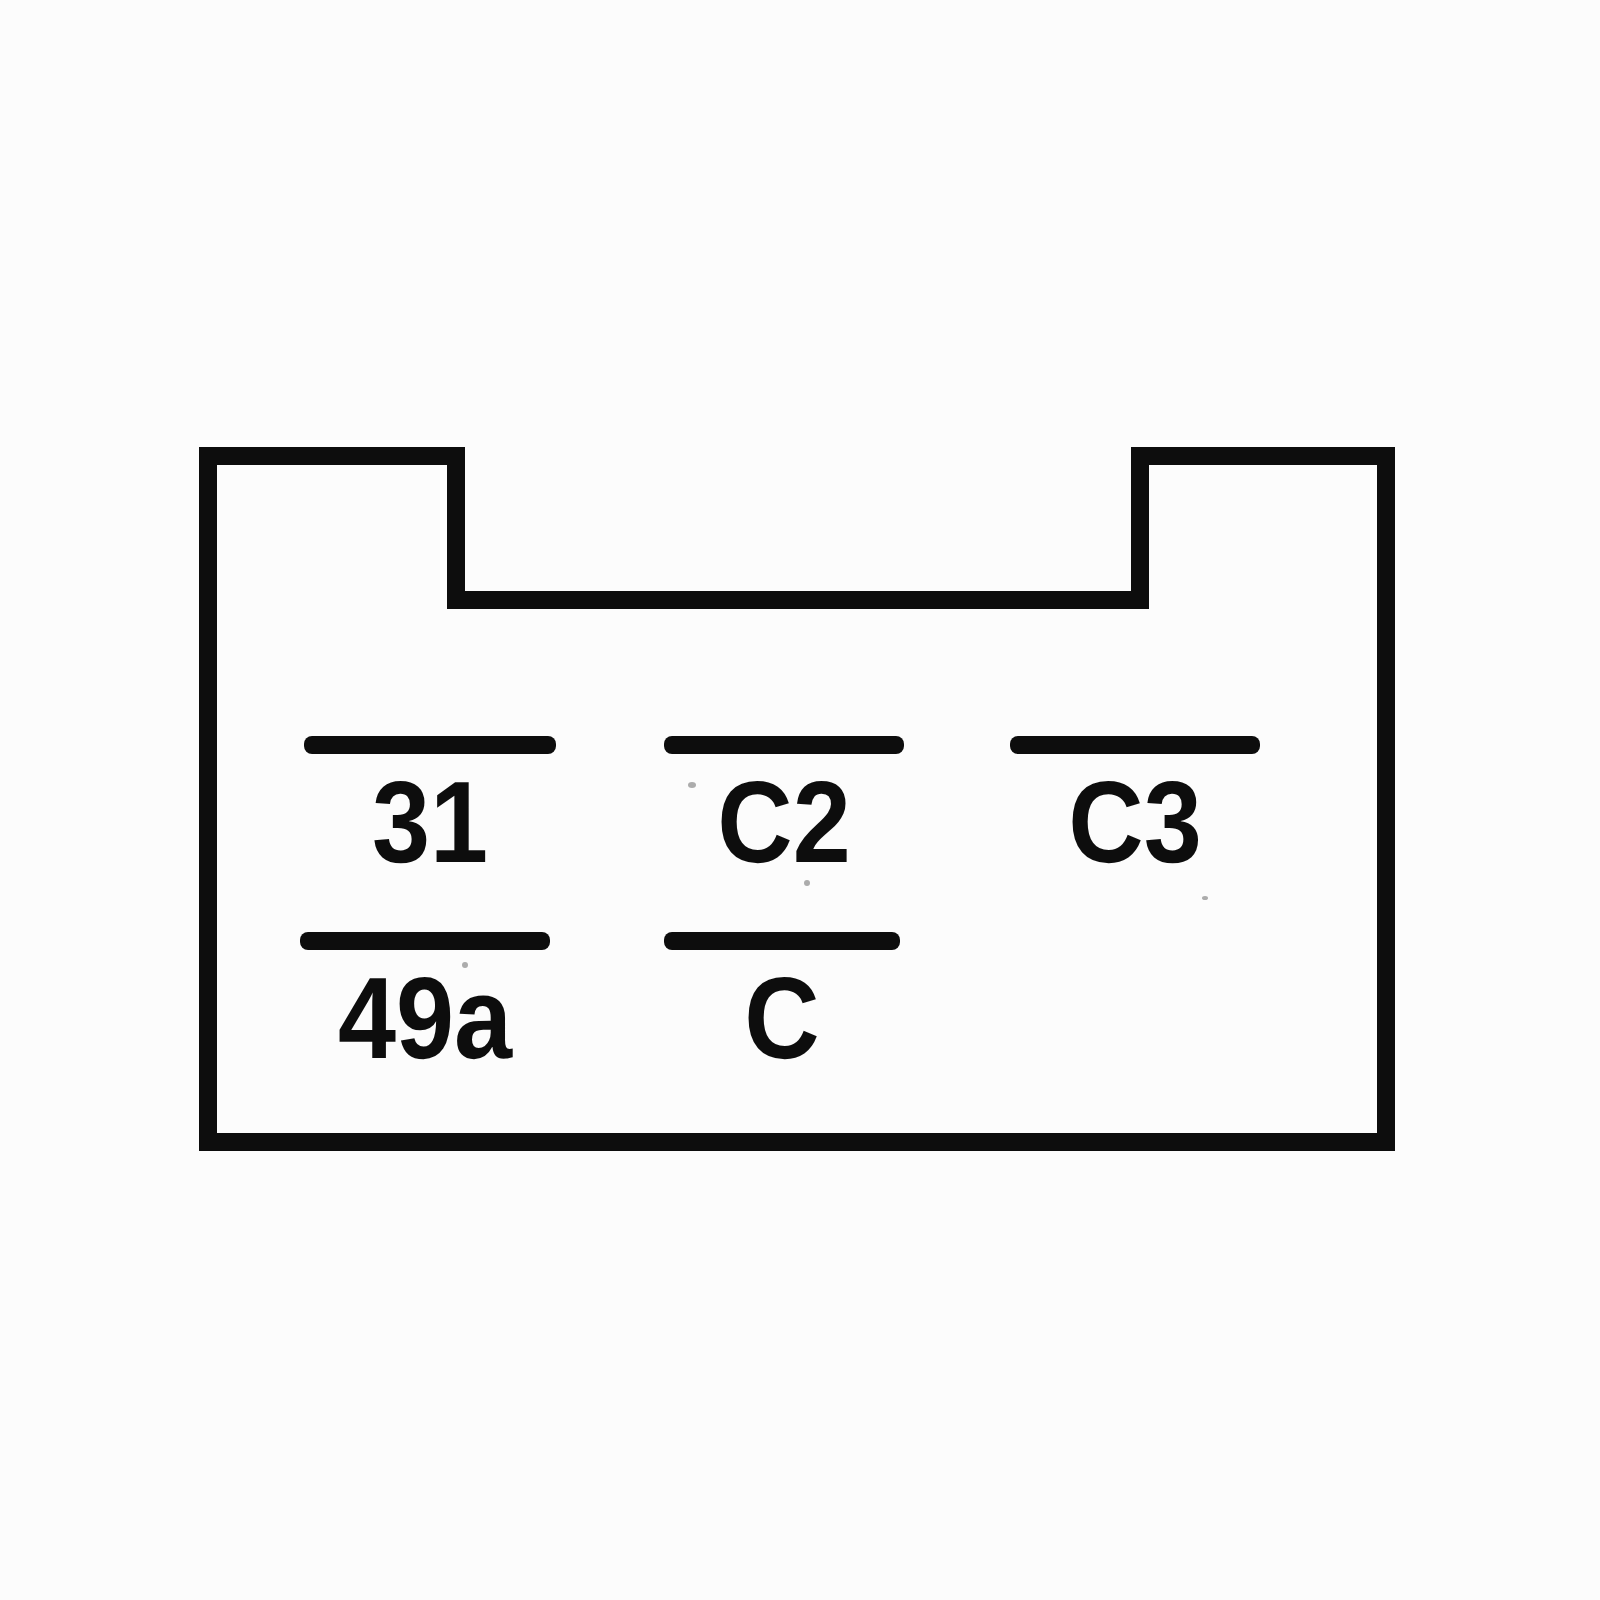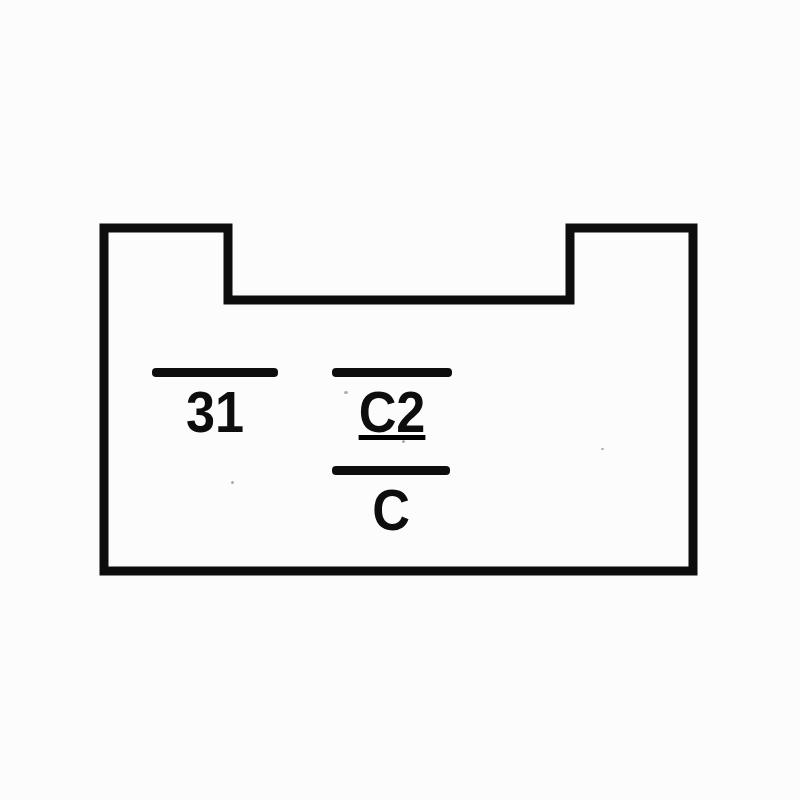--- a/index.html
+++ b/index.html
@@ -40,21 +40,21 @@
     font-size: 58px;
     line-height: 1;
     color: #0d0d0d;
     transform: scaleX(0.9);
     transform-origin: 50% 50%;
     white-space: nowrap;
     letter-spacing: 0px;
   }
   
   .pin-1 { left: 152px; top: 368px; width: 126px; }
-  .pin-2 { left: 332px; top: 368px; width: 120px; text-decoration: underline; }
+  .pin-2 { left: 332px; top: 368px; width: 120px; }
   .pin-3 { left: 505px; top: 368px; width: 125px; }
   .pin-4 { left: 150px; top: 466px; width: 125px; }
   .pin-5 { left: 332px; top: 466px; width: 118px; }
   .pin-6 { left: 508px; top: 466px; width: 124px; }
   
   .speck {
     position: absolute;
     background: #6a6a6a;
     opacity: 0.55;
     border-radius: 50%;
@@ -76,21 +76,29 @@
   <div class="pin pin-1">
     <div class="bar"></div>
     <div class="lbl">31</div>
   </div>
 
   <div class="pin pin-2">
     <div class="bar"></div>
     <div class="lbl">C2</div>
   </div>
 
+  <div class="pin pin-3">
+    <div class="bar"></div>
+    <div class="lbl">C3</div>
+  </div>
 
+  <div class="pin pin-4">
+    <div class="bar"></div>
+    <div class="lbl">49a</div>
+  </div>
 
   <div class="pin pin-5">
     <div class="bar"></div>
     <div class="lbl">C</div>
   </div>
 
 
   <div class="speck speck-1"></div>
   <div class="speck speck-2"></div>
   <div class="speck speck-3"></div>

